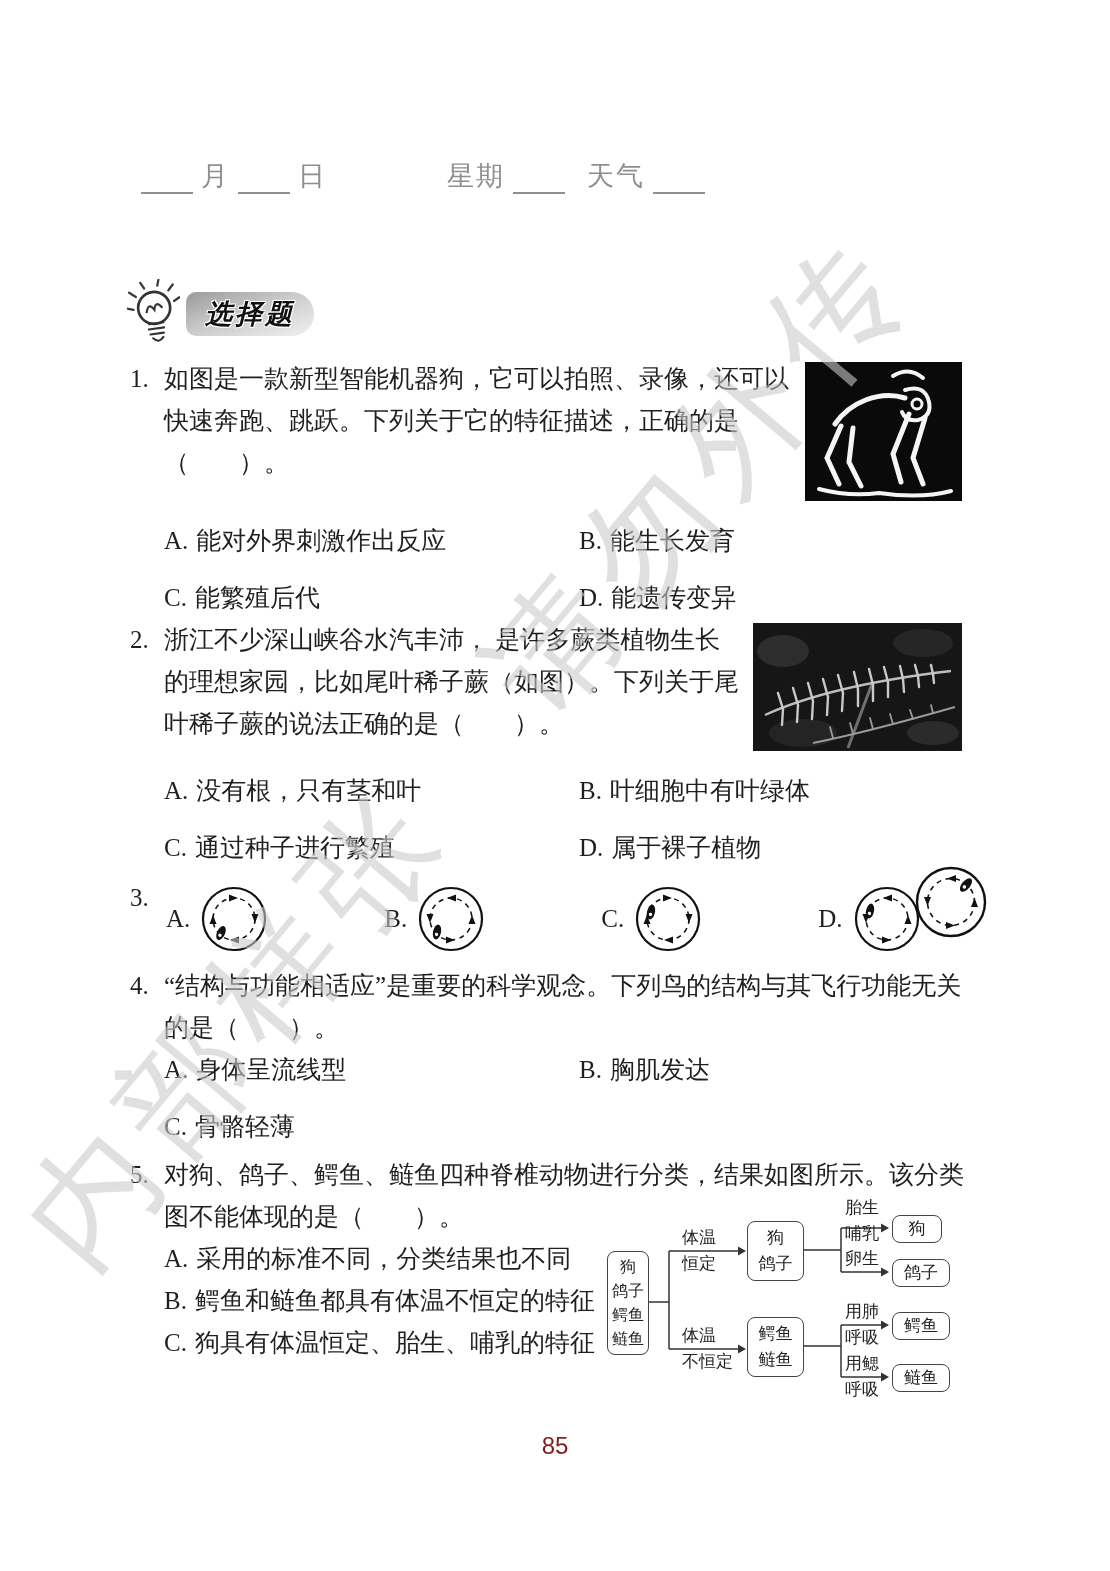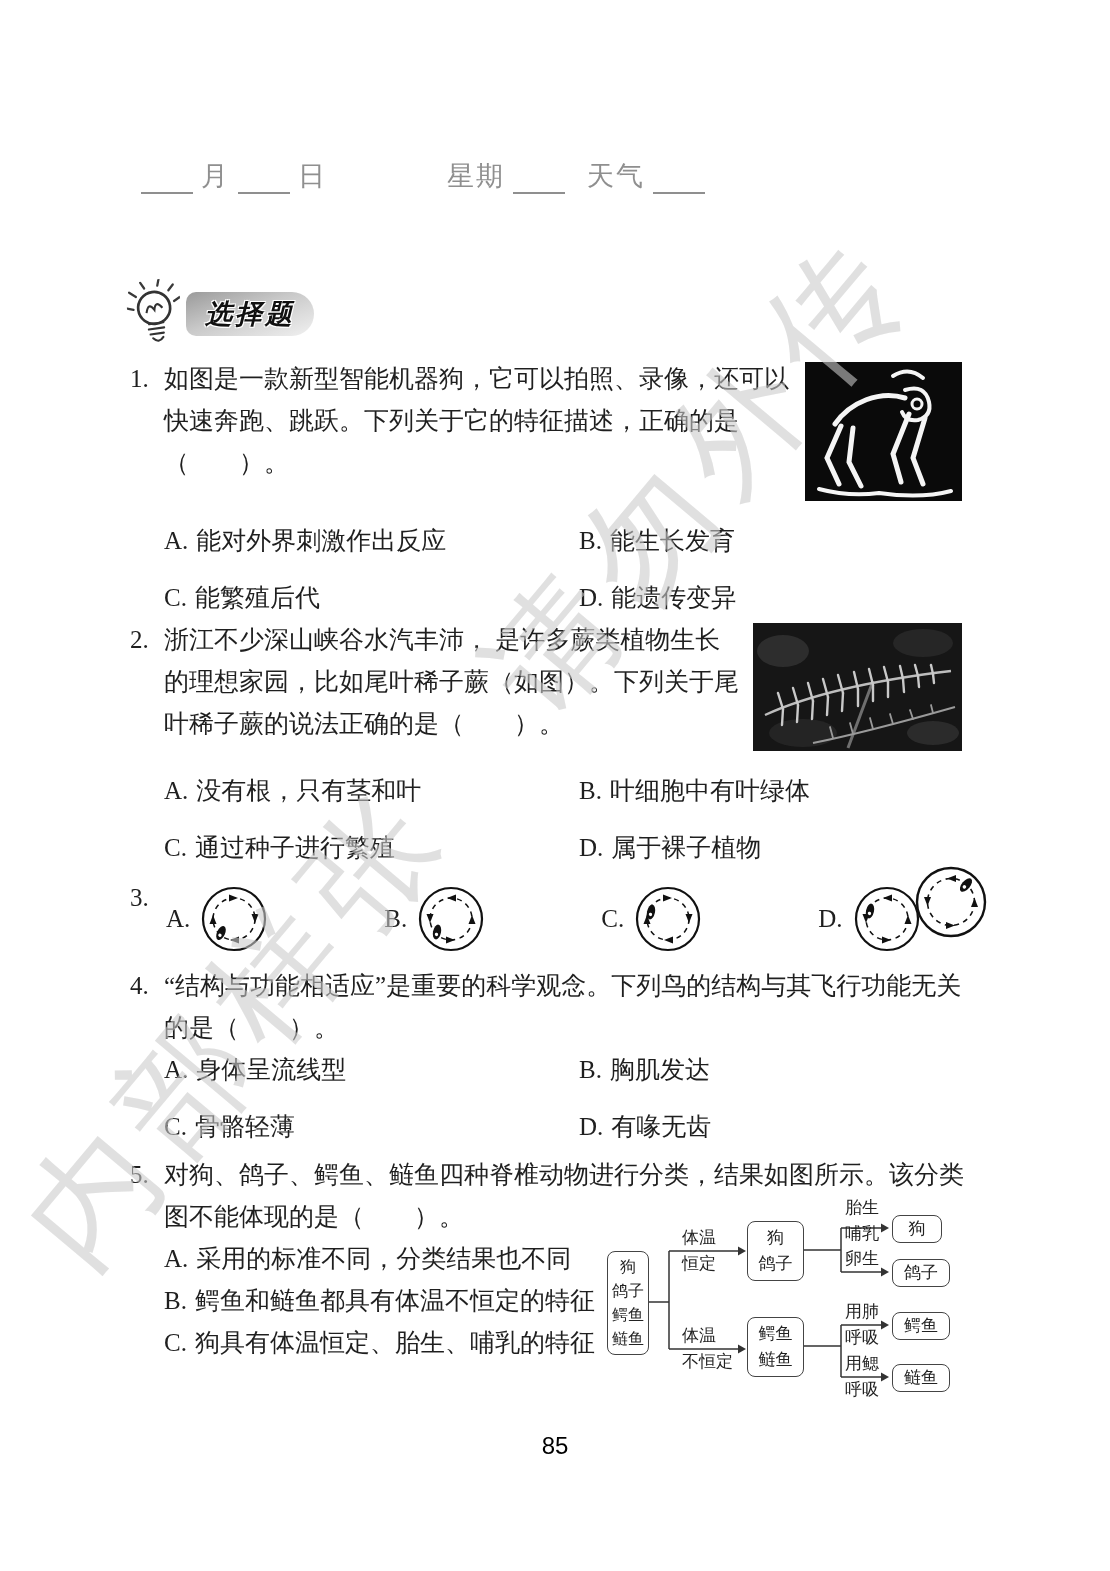--- a/index.html
+++ b/index.html
@@ -81,21 +81,21 @@
   .watermark{
     position:absolute;left:118px;top:1130px;width:1400px;
     transform:rotate(-50deg);transform-origin:0 100%;
     font-size:128px;letter-spacing:16px;color:#cbcbcb;opacity:.58;
     z-index:9;pointer-events:none;white-space:nowrap;
   }
   
   .pageno{
     position:absolute;left:0;top:1432px;width:100%;text-align:center;
     font-family:"Liberation Sans","DejaVu Sans",sans-serif;
-    font-size:24px;color:#000000;
+    font-size:24px;color:#7f1d1d;
   }
 </style>
 </head>
 <body>
 
 <div class="page">
 
   <div class="header">
     <span class="blank"></span>
     <span>月</span>
@@ -309,21 +309,20 @@
       </div>
     </div>
 
     <div class="q" style="margin-bottom:6px;">
       <span class="qnum">4.</span>
       <p>“结构与功能相适应”是重要的科学观念。下列鸟的结构与其飞行功能无关的是（　　）。</p>
       <div class="opts">
         <span class="opt"><span class="optlabel">A.</span><span>身体呈流线型</span></span>
         <span class="opt"><span class="optlabel">B.</span><span>胸肌发达</span></span>
         <span class="opt"><span class="optlabel">C.</span><span>骨骼轻薄</span></span>
-        <span class="opt"><span class="optlabel">D.</span><span>有喙无齿</span></span>
       </div>
     </div>
 
     <div class="q q5">
       <span class="qnum">5.</span>
       <p>对狗、鸽子、鳄鱼、鲢鱼四种脊椎动物进行分类，结果如图所示。该分类图不能体现的是（　　）。</p>
       <div class="opts1col optcol">
         <span class="opt"><span class="optlabel">A.</span><span>采用的标准不同，分类结果也不同</span></span>
         <span class="opt"><span class="optlabel">B.</span><span>鳄鱼和鲢鱼都具有体温不恒定的特征</span></span>
         <span class="opt"><span class="optlabel">C.</span><span>狗具有体温恒定、胎生、哺乳的特征</span></span>

